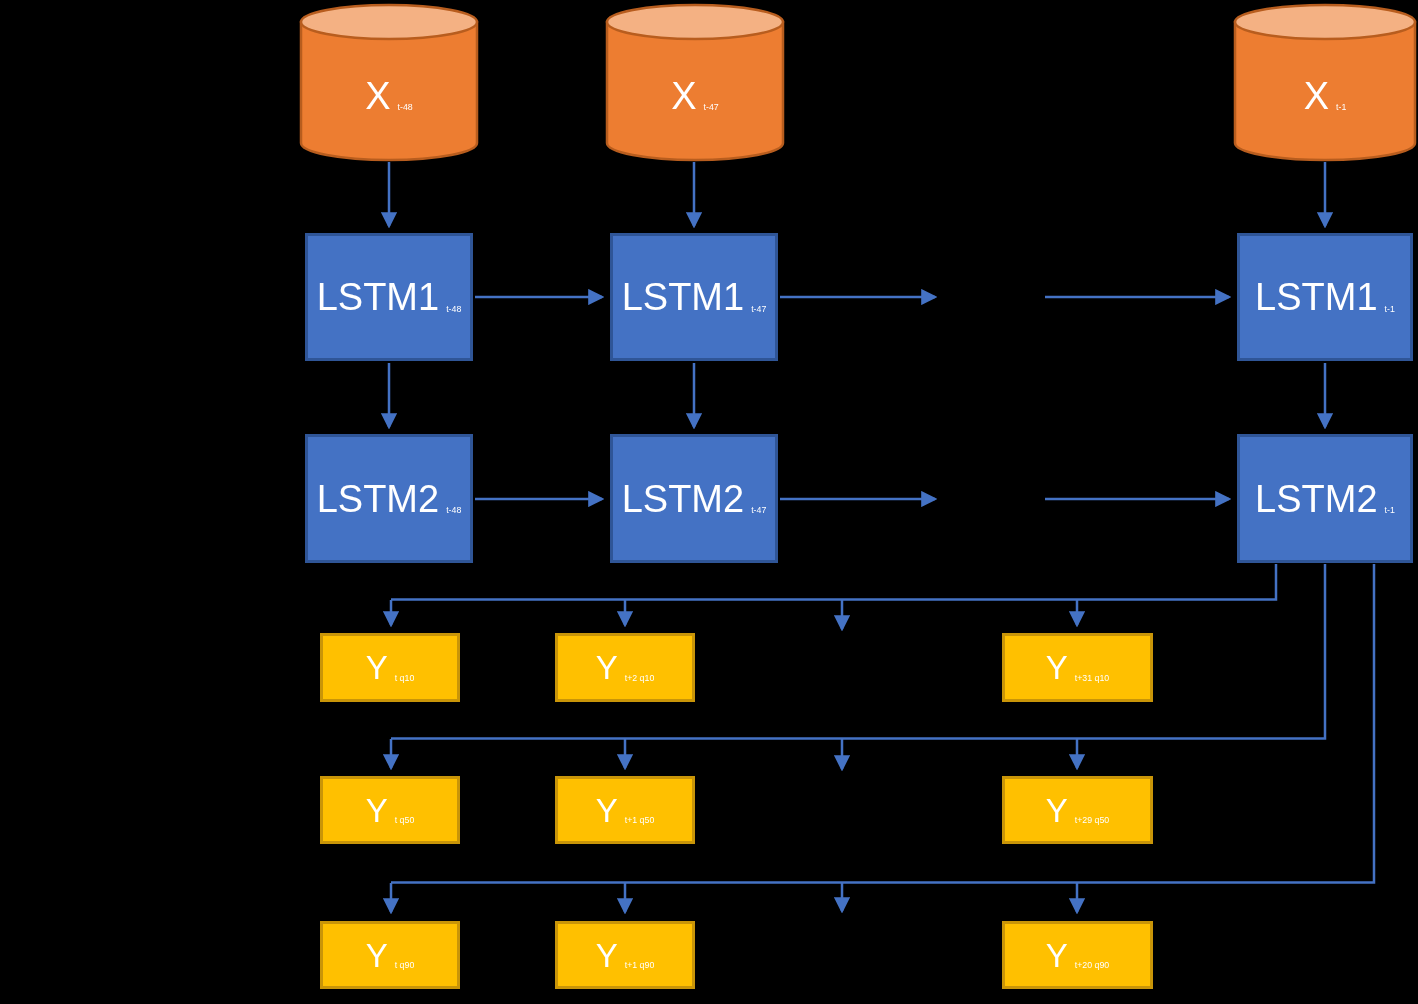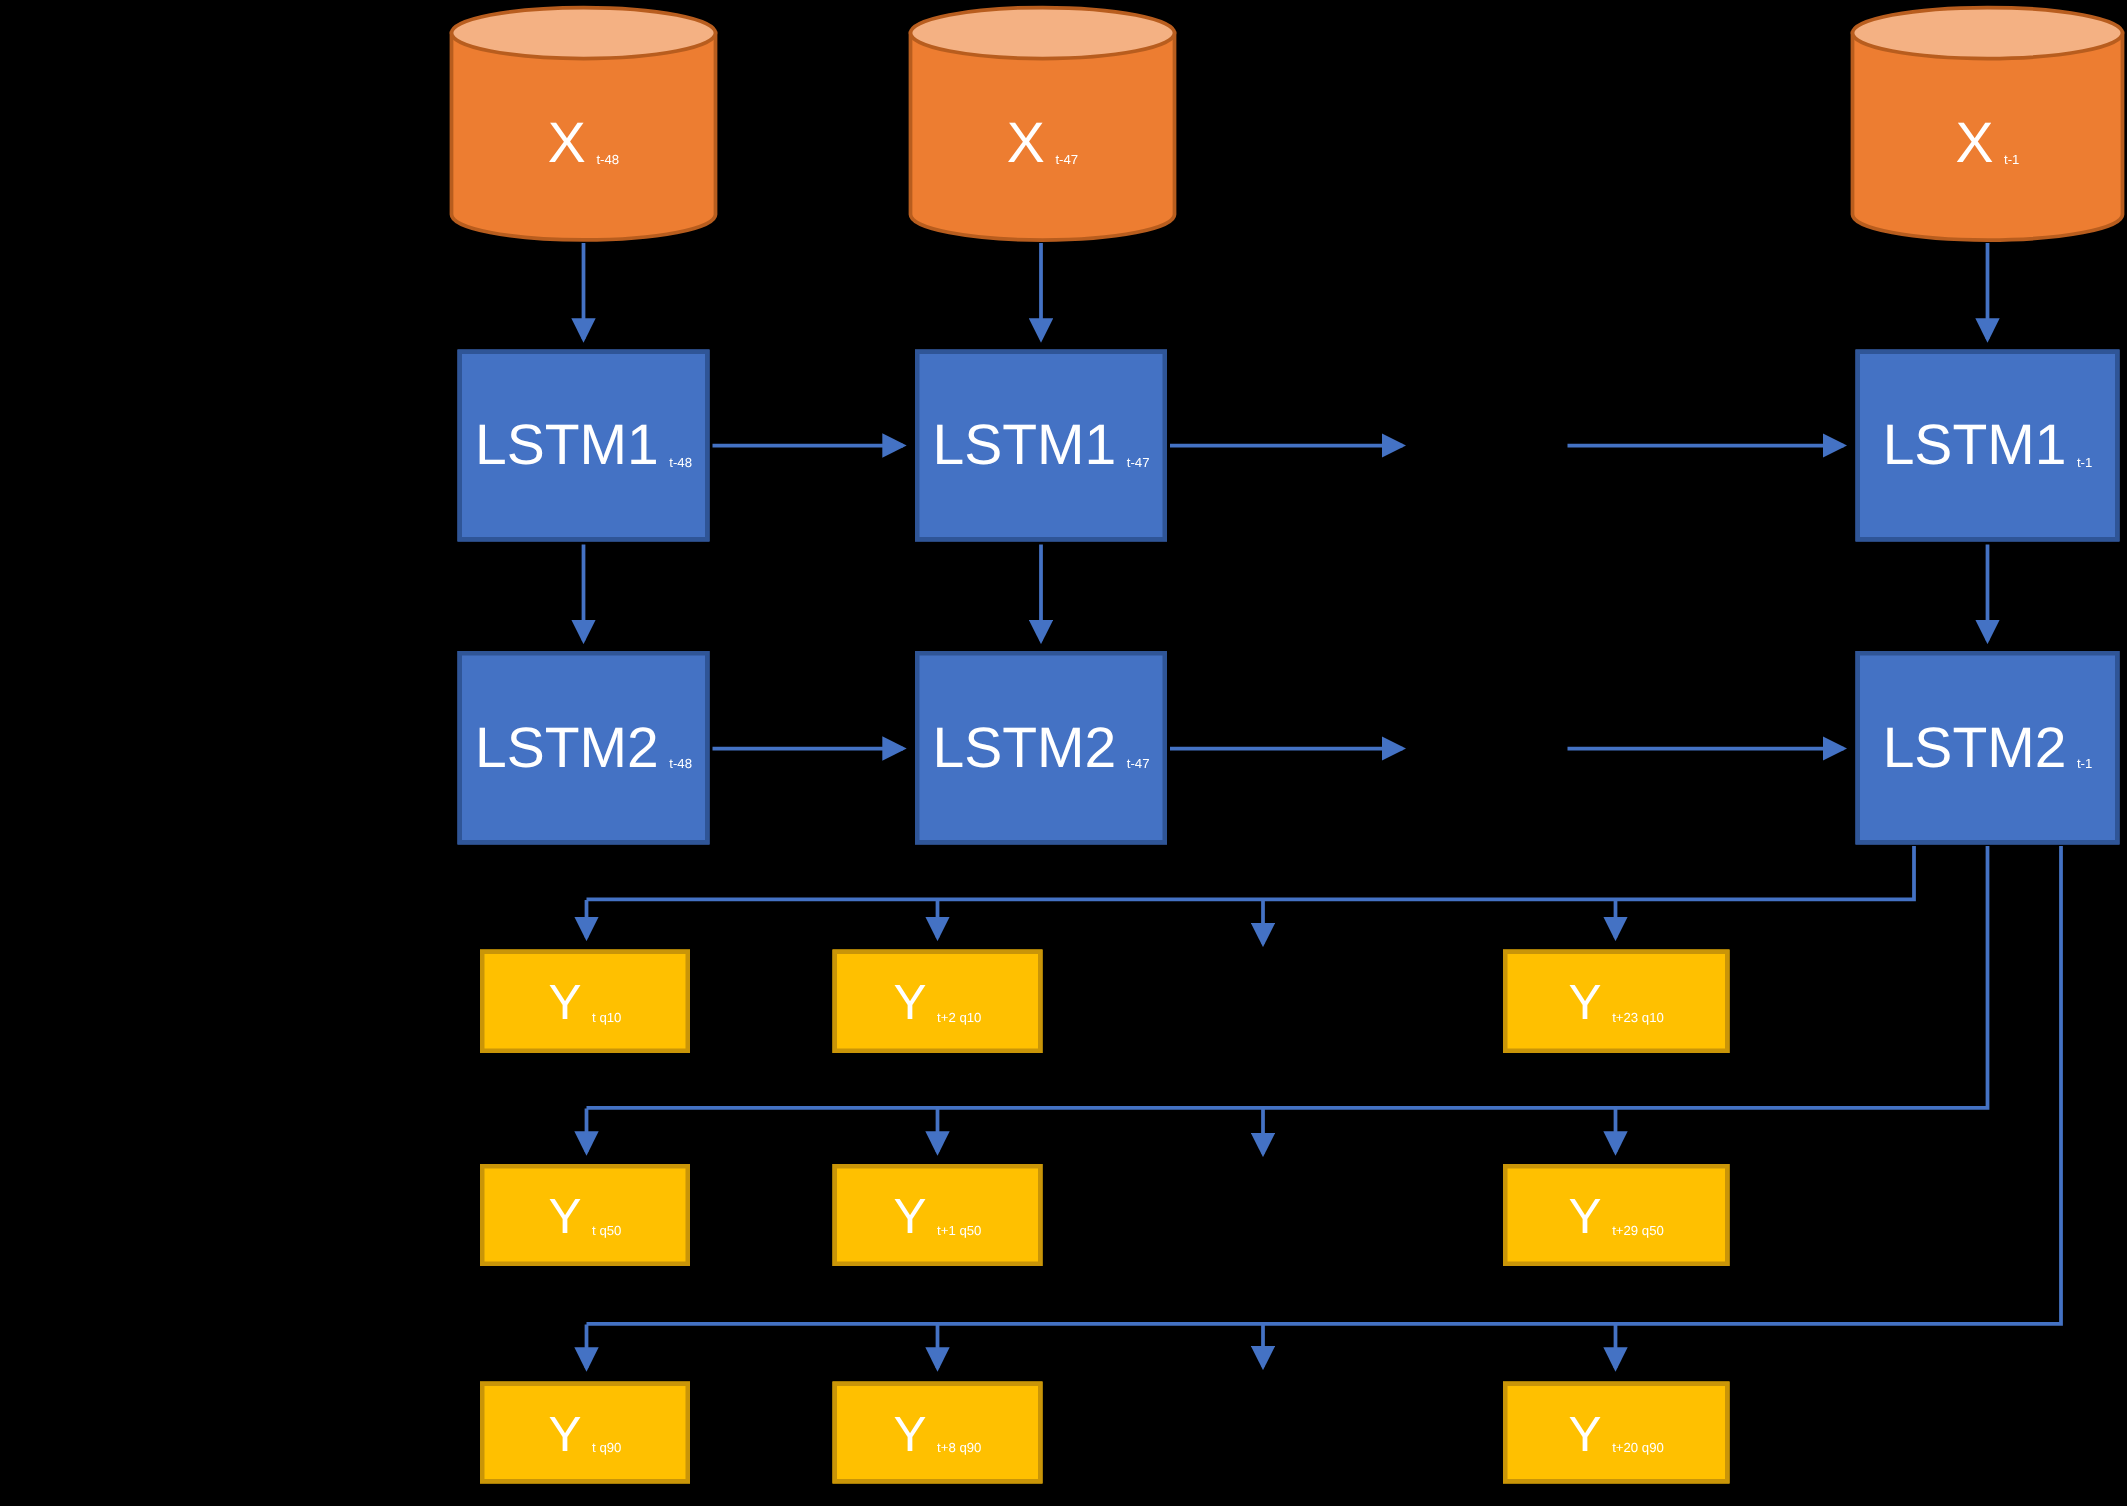--- a/index.html
+++ b/index.html
@@ -151,21 +151,21 @@
       </div>
       <div class="node output" style="left: 555px; top: 633px; width: 140px; height: 69px;">
         <div class="label">
           <span class="main">Y</span>
           <span class="sub">t+2 q10</span>
         </div>
       </div>
       <div class="node output" style="left: 1002px; top: 633px; width: 151px; height: 69px;">
         <div class="label">
           <span class="main">Y</span>
-          <span class="sub">t+23 q10</span>
+          <span class="sub">t+31 q10</span>
         </div>
       </div>
       <div class="node output" style="left: 320px; top: 776px; width: 140px; height: 68px;">
         <div class="label">
           <span class="main">Y</span>
           <span class="sub">t q50</span>
         </div>
       </div>
       <div class="node output" style="left: 555px; top: 776px; width: 140px; height: 68px;">
         <div class="label">
@@ -181,21 +181,21 @@
       </div>
       <div class="node output" style="left: 320px; top: 921px; width: 140px; height: 68px;">
         <div class="label">
           <span class="main">Y</span>
           <span class="sub">t q90</span>
         </div>
       </div>
       <div class="node output" style="left: 555px; top: 921px; width: 140px; height: 68px;">
         <div class="label">
           <span class="main">Y</span>
-          <span class="sub">t+8 q90</span>
+          <span class="sub">t+1 q90</span>
         </div>
       </div>
       <div class="node output" style="left: 1002px; top: 921px; width: 151px; height: 68px;">
         <div class="label">
           <span class="main">Y</span>
           <span class="sub">t+20 q90</span>
         </div>
       </div>
     </div>
 </div>

